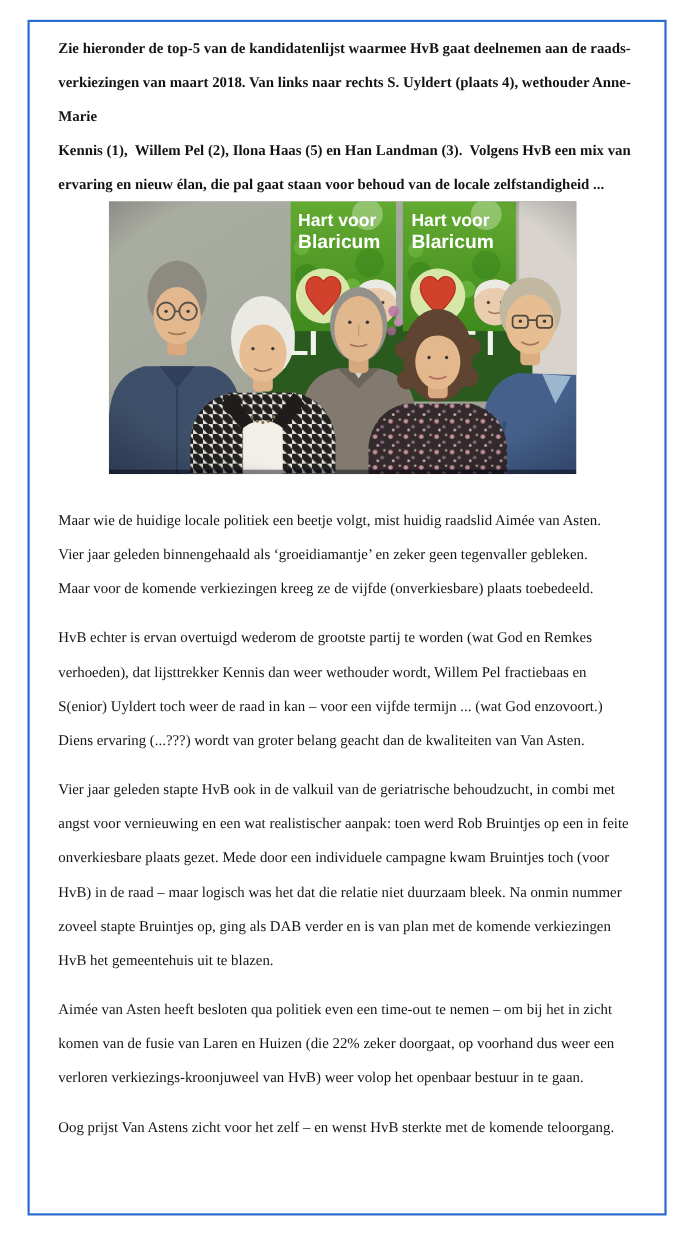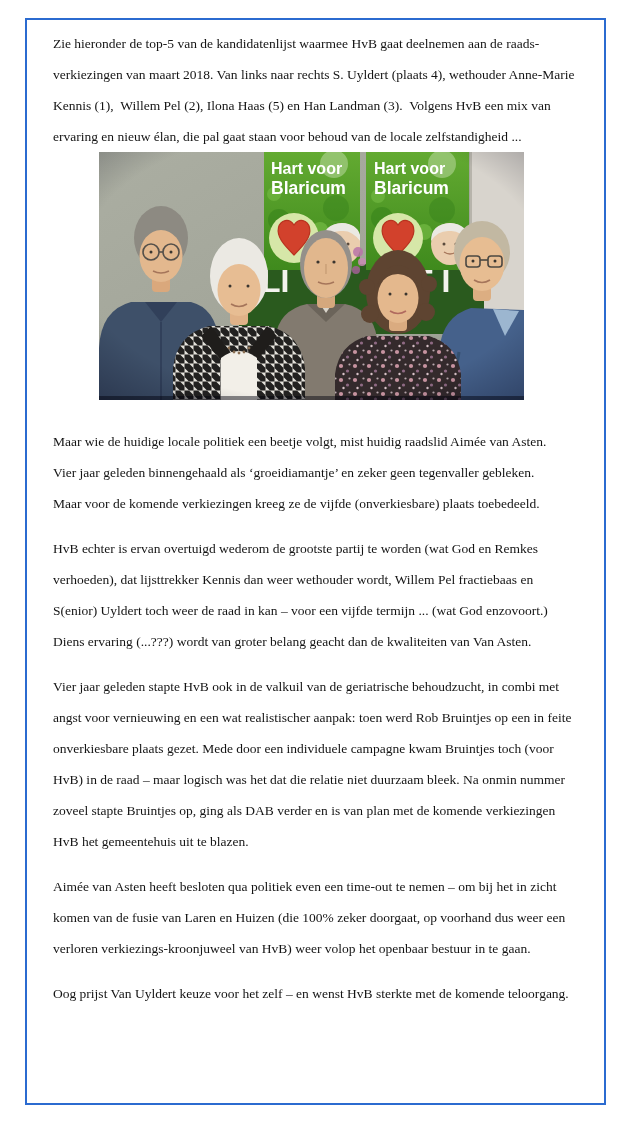--- a/index.html
+++ b/index.html
@@ -11,21 +11,21 @@
   .frame{
     position:absolute;left:25px;top:18px;width:581px;height:1087px;
     box-sizing:border-box;border:2px solid #2b6bd0;
     padding:8px 14px 0 26px;background:#ffffff;overflow:hidden;
   }
   .para{
     white-space:pre-wrap;
     font-size:13.5px;line-height:31px;color:#141414;
     margin:0 0 14px 0;text-align:left;
   }
-  .para.intro{margin-bottom:0;}
+  .para.intro{margin-bottom:0;font-weight:bold;}
   .photo{
     width:425px;height:248px;margin:0 0 26px 46px;
     position:relative;overflow:hidden;background:#a6a99d;
   }
   .photo svg{display:block;}
   .poster-title{
     font-family:"Liberation Sans","DejaVu Sans",sans-serif;
     font-weight:bold;fill:#ffffff;
   }
   .banner-letter{
@@ -231,18 +231,18 @@
 verhoeden), dat lijsttrekker Kennis dan weer wethouder wordt, Willem Pel fractiebaas en
 S(enior) Uyldert toch weer de raad in kan – voor een vijfde termijn ... (wat God enzovoort.)
 Diens ervaring (...???) wordt van groter belang geacht dan de kwaliteiten van Van Asten.</p>
       <p class="para">Vier jaar geleden stapte HvB ook in de valkuil van de geriatrische behoudzucht, in combi met
 angst voor vernieuwing en een wat realistischer aanpak: toen werd Rob Bruintjes op een in feite
 onverkiesbare plaats gezet. Mede door een individuele campagne kwam Bruintjes toch (voor
 HvB) in de raad – maar logisch was het dat die relatie niet duurzaam bleek. Na onmin nummer
 zoveel stapte Bruintjes op, ging als DAB verder en is van plan met de komende verkiezingen
 HvB het gemeentehuis uit te blazen.</p>
       <p class="para">Aimée van Asten heeft besloten qua politiek even een time-out te nemen – om bij het in zicht
-komen van de fusie van Laren en Huizen (die 100% zeker doorgaat, op voorhand dus weer een
+komen van de fusie van Laren en Huizen (die 22% zeker doorgaat, op voorhand dus weer een
 verloren verkiezings-kroonjuweel van HvB) weer volop het openbaar bestuur in te gaan.</p>
-      <p class="para">Oog prijst Van Uyldert keuze voor het zelf – en wenst HvB sterkte met de komende teloorgang.</p>
+      <p class="para">Oog prijst Van Astens zicht voor het zelf – en wenst HvB sterkte met de komende teloorgang.</p>
     </div>
 
 </div>
 
 </body></html>

